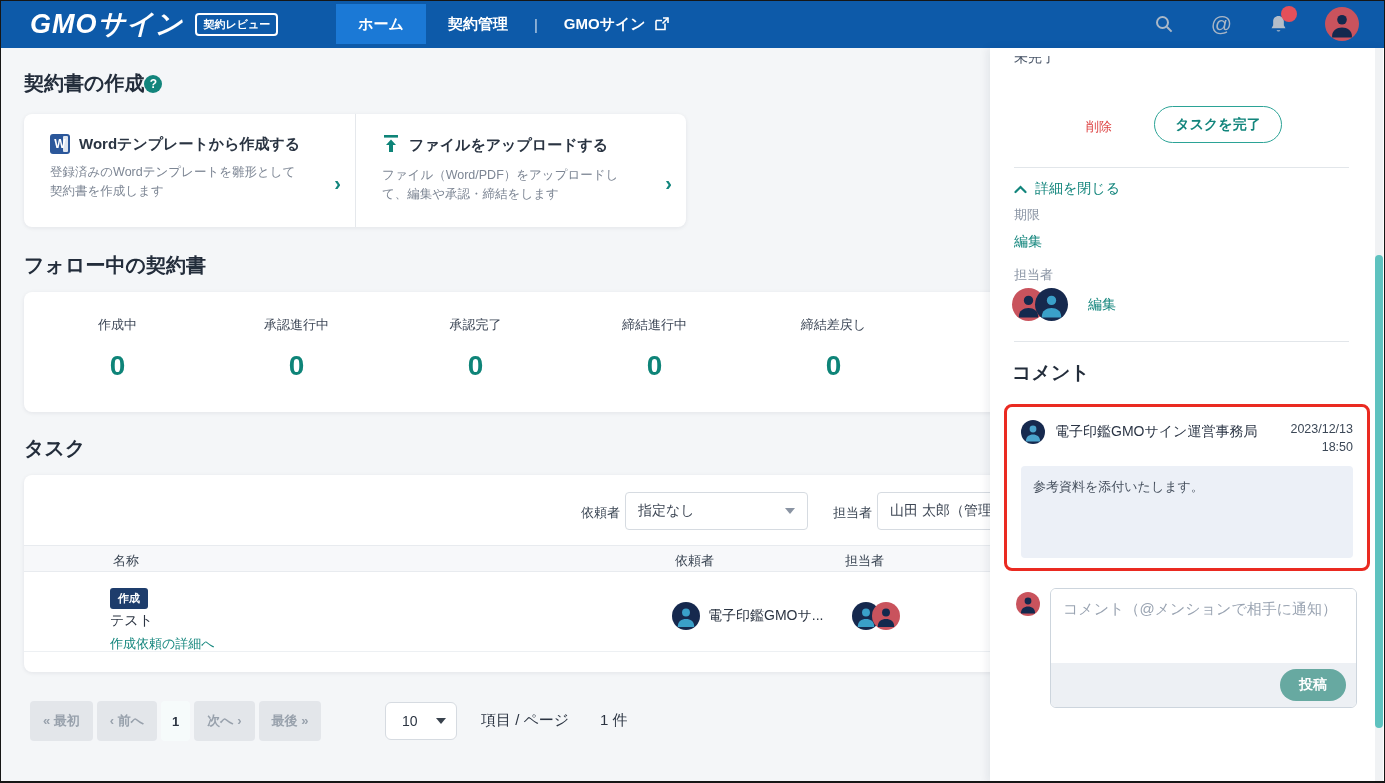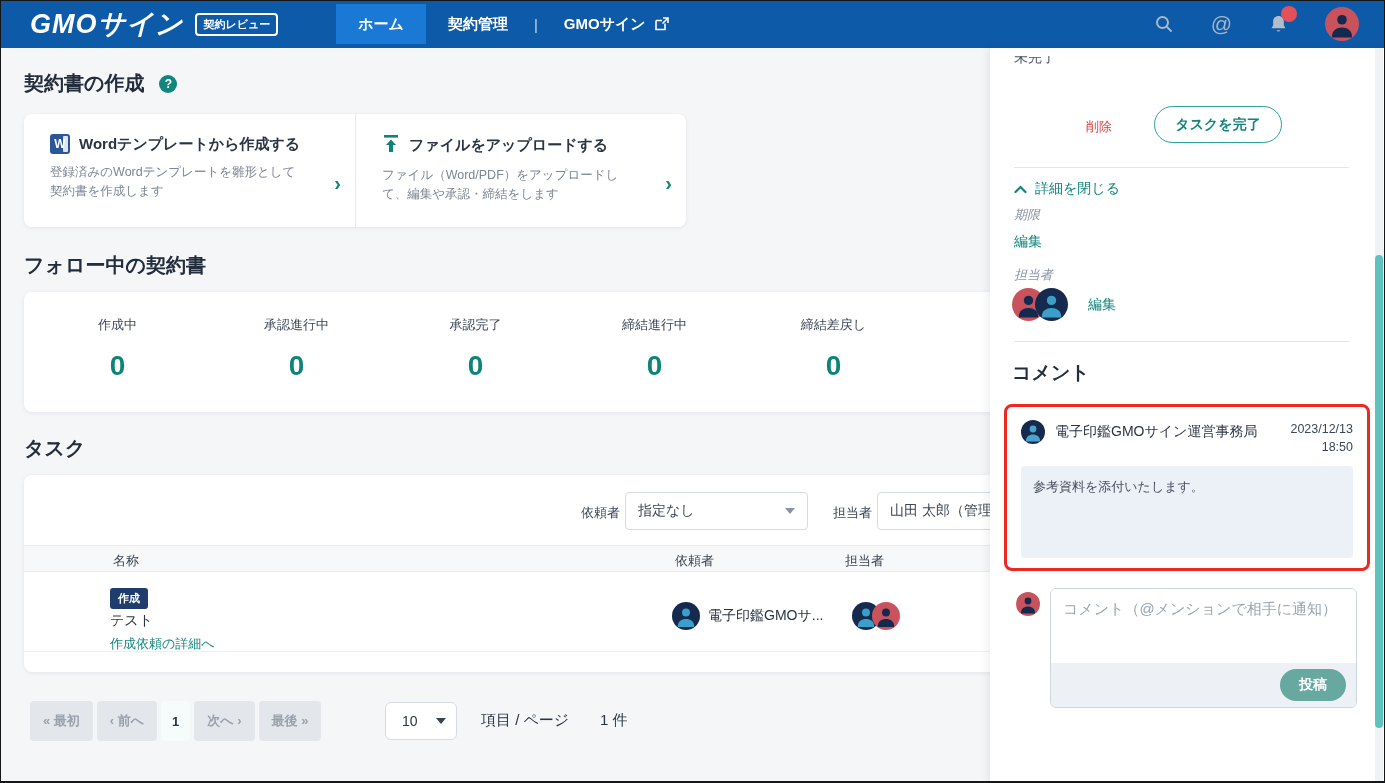--- a/index.html
+++ b/index.html
@@ -23,21 +23,21 @@
   .nav-right{margin-left:auto;display:flex;align-items:center;gap:36px;margin-right:26px;}
   .nav-ic{display:inline-flex;align-items:center;justify-content:center;cursor:pointer;}
   .at-glyph{font-size:21px;color:#a9b6c6;font-weight:400;}
   .bell-wrap{position:relative;}
   .bell-dot{position:absolute;top:-7px;right:-8px;width:16px;height:16px;border-radius:50%;background:#e4505a;}
   .avatar{border-radius:50%;overflow:hidden;display:inline-flex;align-items:center;justify-content:center;}
   .avatar svg{display:block;}
 
   
   .main{position:absolute;top:48px;left:0;width:1385px;height:735px;}
-  .h1{position:absolute;left:24px;font-size:20px;font-weight:800;color:#232d3b;display:flex;align-items:center;gap:15px;}
+  .h1{position:absolute;left:24px;font-size:20px;font-weight:800;color:#232d3b;display:flex;align-items:center;gap:0;}
   .help-ic{width:18px;height:18px;border-radius:50%;background:#12857c;color:#fff;font-size:12px;font-weight:700;display:inline-flex;align-items:center;justify-content:center;}
   .card{position:absolute;background:#fff;border-radius:8px;box-shadow:0 1px 4px rgba(20,30,50,.08);}
 
   
   .create-card{left:24px;top:66px;width:662px;height:113px;display:flex;}
   .cc-col{width:50%;padding:20px 18px 16px 26px;position:relative;cursor:pointer;}
   .cc-col + .cc-col{border-left:1px solid #e5e8ec;}
   .cc-title{display:flex;align-items:center;gap:9px;font-size:15px;font-weight:700;color:#2a3442;}
   .cc-desc{margin-top:9px;font-size:12.5px;line-height:1.55;color:#7d8694;width:248px;}
   .cc-chev{position:absolute;right:14px;top:58px;color:#12857c;font-size:20px;font-weight:700;}
@@ -79,21 +79,21 @@
   .total{position:absolute;left:600px;top:663px;font-size:15px;color:#2b3442;}
 
   
   .panel{position:absolute;top:48px;left:990px;width:395px;height:735px;background:#fff;box-shadow:-3px 0 8px rgba(20,30,50,.07);z-index:60;}
   .status-clip{position:absolute;top:8px;left:24px;height:15px;overflow:hidden;color:#4a5668;font-size:14px;}
   .status-clip span{display:block;margin-top:-7px;}
   .p-delete{position:absolute;left:96px;top:70px;font-size:13px;color:#dd4040;cursor:pointer;}
   .p-complete{position:absolute;left:164px;top:58px;width:128px;height:37px;border:1.5px solid #2ba396;border-radius:20px;background:#fff;color:#12857c;font-size:14px;font-weight:700;display:flex;align-items:center;justify-content:center;cursor:pointer;}
   .pdiv{position:absolute;left:24px;right:36px;border-top:1px solid #e2e6ea;}
   .p-close{position:absolute;left:24px;top:132px;display:flex;align-items:center;gap:8px;color:#12857c;font-size:14px;cursor:pointer;}
-  .p-label{position:absolute;left:24px;font-size:13px;color:#8a94a4;font-style:italic;}
+  .p-label{position:absolute;left:24px;font-size:13px;color:#8a94a4;}
   .p-edit{position:absolute;left:24px;font-size:14px;color:#12857c;cursor:pointer;}
   .asg-avatars{position:absolute;left:22px;top:240px;height:34px;}
   .p-edit2{position:absolute;left:98px;top:248px;font-size:14px;color:#12857c;cursor:pointer;}
   .c-title{position:absolute;left:22px;top:312px;font-size:19px;font-weight:700;color:#232d3b;}
   .c-box{position:absolute;left:14px;top:356px;width:366px;height:167px;border:3px solid #ea2a21;border-radius:8px;padding:13px 14px;background:#fff;}
   .c-head{display:flex;align-items:flex-start;}
   .c-name{margin-left:10px;margin-top:3px;font-size:14px;color:#2b3545;}
   .c-time{margin-left:auto;text-align:right;font-size:12.5px;color:#3c4857;line-height:1.45;}
   .c-body{margin-top:10px;background:#ecf0f7;border-radius:4px;padding:12px;height:92px;}
   .c-text{font-size:13px;color:#46505e;}

